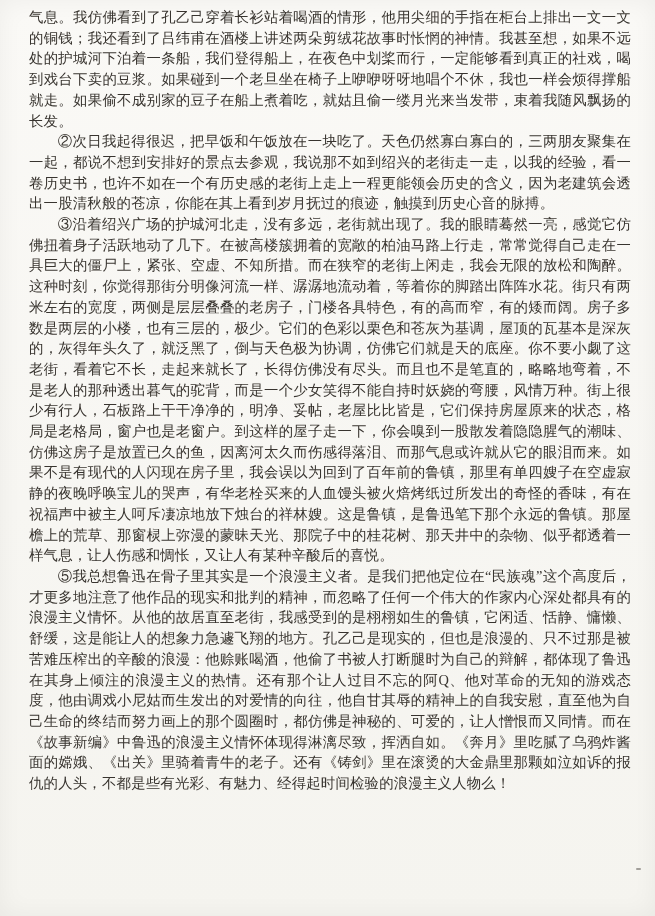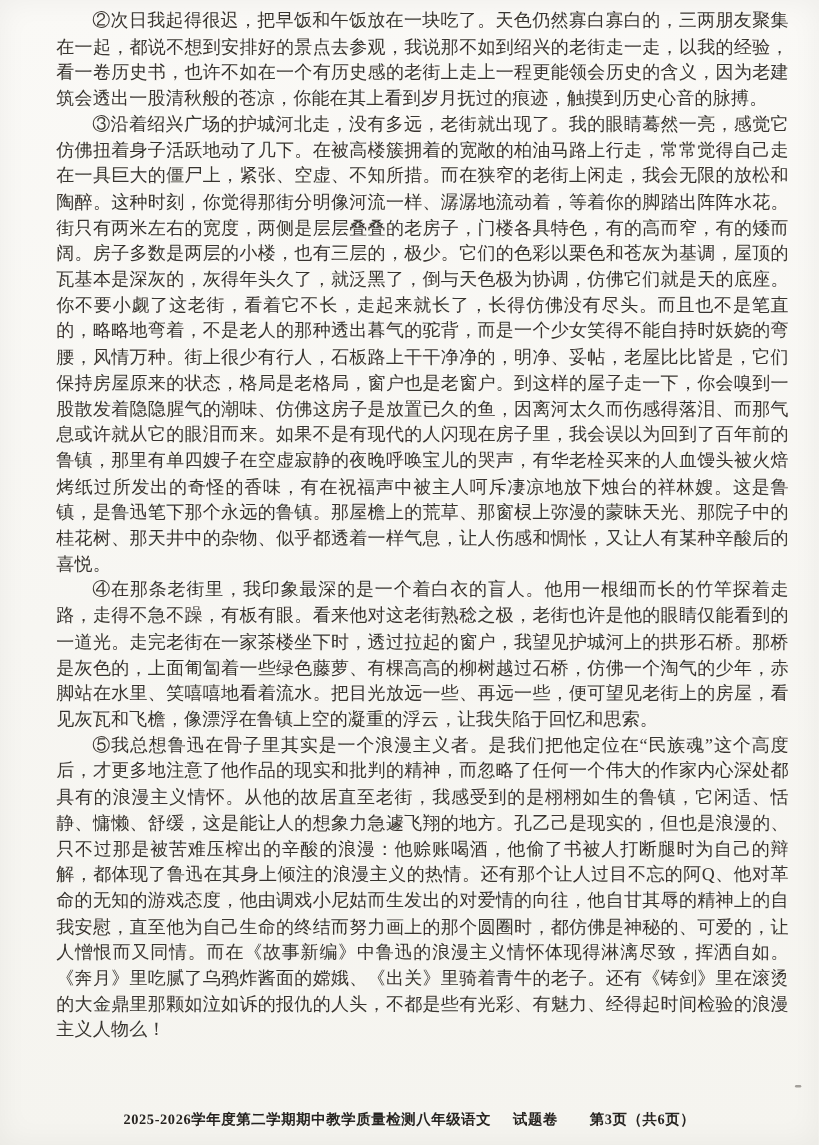--- a/index.html
+++ b/index.html
@@ -31,21 +31,20 @@
     text-align: justify;
     text-justify: inter-ideograph;
     letter-spacing: 0.2px;
   }
   .article p {
     margin: 0;
     padding: 0;
   }
   .article p.indent {
     text-indent: 2em;
-    margin-left: 16px;
   }
   .article .ul {
     text-underline-offset: 3px;
     text-decoration-thickness: 1px;
   }
   .footer {
     position: absolute;
     left: 0;
     right: 0;
     bottom: 13px;
@@ -71,32 +70,27 @@
     border-radius: 1px;
     opacity: 0.8;
   }
 </style>
 </head>
 <body>
 
 <div class="page">
 
   <div class="article">
+    <p>气息。我仿佛看到了孔乙己穿着长衫站着喝酒的情形，他用尖细的手指在柜台上排出一文一文的铜钱；我还看到了吕纬甫在酒楼上讲述两朵剪绒花故事时怅惘的神情。我甚至想，如果不远处的护城河下泊着一条船，我们登得船上，在夜色中划桨而行，一定能够看到真正的社戏，喝到戏台下卖的豆浆。如果碰到一个老旦坐在椅子上咿咿呀呀地唱个不休，我也一样会烦得撑船就走。如果偷不成别家的豆子在船上煮着吃，就姑且偷一缕月光来当发带，束着我随风飘扬的长发。</p>
 
     <p class="indent">②次日我起得很迟，把早饭和午饭放在一块吃了。天色仍然寡白寡白的，三两朋友聚集在一起，都说不想到安排好的景点去参观，我说那不如到绍兴的老街走一走，以我的经验，看一卷历史书，也许不如在一个有历史感的老街上走上一程更能领会历史的含义，因为老建筑会透出一股清秋般的苍凉，你能在其上看到岁月抚过的痕迹，触摸到历史心音的脉搏。</p>
 
     <p class="indent"><span>③沿着绍兴广场的护城河北走，没有多远，老街就出现了。我的眼睛蓦然一亮，感觉它仿佛扭着身子活跃地动了几下。在被高楼簇拥着的宽敞的柏油马路上行走，常常觉得自己走在一具巨大的僵尸上，紧张、空虚、不知所措。而在狭窄的老街上闲走，我会无限的放松和陶醉。</span><span class="ul">这种时刻，你觉得那街分明像河流一样、潺潺地流动着，等着你的脚踏出阵阵水花。</span><span>街只有两米左右的宽度，两侧是层层叠叠的老房子，门楼各具特色，有的高而窄，有的矮而阔。房子多数是两层的小楼，也有三层的，极少。它们的色彩以栗色和苍灰为基调，屋顶的瓦基本是深灰的，灰得年头久了，就泛黑了，倒与天色极为协调，仿佛它们就是天的底座。你不要小觑了这老街，看着它不长，走起来就长了，长得仿佛没有尽头。而且也不是笔直的，略略地弯着，不是老人的那种透出暮气的驼背，而是一个少女笑得不能自持时妖娆的弯腰，风情万种。街上很少有行人，石板路上干干净净的，明净、妥帖，老屋比比皆是，它们保持房屋原来的状态，格局是老格局，窗户也是老窗户。到这样的屋子走一下，你会嗅到一股散发着隐隐腥气的潮味、仿佛这房子是放置已久的鱼，因离河太久而伤感得落泪、而那气息或许就从它的眼泪而来。如果不是有现代的人闪现在房子里，我会误以为回到了百年前的鲁镇，那里有单四嫂子在空虚寂静的夜晚呼唤宝儿的哭声，有华老栓买来的人血馒头被火焙烤纸过所发出的奇怪的香味，有在祝福声中被主人呵斥凄凉地放下烛台的祥林嫂。这是鲁镇，是鲁迅笔下那个永远的鲁镇。那屋檐上的荒草、那窗棂上弥漫的蒙昧天光、那院子中的桂花树、那天井中的杂物、似乎都透着一样气息，让人伤感和惆怅，又让人有某种辛酸后的喜悦。</span></p>
 
-    <p class="indent">④在那条老街里，我印象最深的是一个着白衣的盲人。他用一根细而长的竹竿探着走路，走得不急不躁，有板有眼。看来他对这老街熟稔之极，老街也许是他的眼睛仅能看到的一道光。走完老街在一家茶楼坐下时，透过拉起的窗户，我望见护城河上的拱形石桥。那桥是灰色的，上面匍匐着一些绿色藤萝、有棵高高的柳树越过石桥，仿佛一个淘气的少年，赤脚站在水里、笑嘻嘻地看着流水。把目光放远一些、再远一些，便可望见老街上的房屋，看见灰瓦和飞檐，像漂浮在鲁镇上空的凝重的浮云，让我失陷于回忆和思索。</p>
 
     <p class="indent">⑤我总想鲁迅在骨子里其实是一个浪漫主义者。是我们把他定位在“民族魂”这个高度后，才更多地注意了他作品的现实和批判的精神，而忽略了任何一个伟大的作家内心深处都具有的浪漫主义情怀。从他的故居直至老街，我感受到的是栩栩如生的鲁镇，它闲适、恬静、慵懒、舒缓，这是能让人的想象力急遽飞翔的地方。孔乙己是现实的，但也是浪漫的、只不过那是被苦难压榨出的辛酸的浪漫：他赊账喝酒，他偷了书被人打断腿时为自己的辩解，都体现了鲁迅在其身上倾注的浪漫主义的热情。还有那个让人过目不忘的阿Q、他对革命的无知的游戏态度，他由调戏小尼姑而生发出的对爱情的向往，他自甘其辱的精神上的自我安慰，直至他为自己生命的终结而努力画上的那个圆圈时，都仿佛是神秘的、可爱的，让人憎恨而又同情。而在《故事新编》中鲁迅的浪漫主义情怀体现得淋漓尽致，挥洒自如。《奔月》里吃腻了乌鸦炸酱面的嫦娥、《出关》里骑着青牛的老子。还有《铸剑》里在滚烫的大金鼎里那颗如泣如诉的报仇的人头，不都是些有光彩、有魅力、经得起时间检验的浪漫主义人物么！</p>
 
   </div>
 
   <div class="speck"></div>
 
-  <div class="footer">
-    <span class="part">2025-2026学年度第二学期期中教学质量检测八年级语文</span>
-    <span class="part gap-wide">试题卷</span>
-    <span class="part gap-wider">第3页（共6页）</span>
-  </div>
 
 </div>
 
 </body></html>

